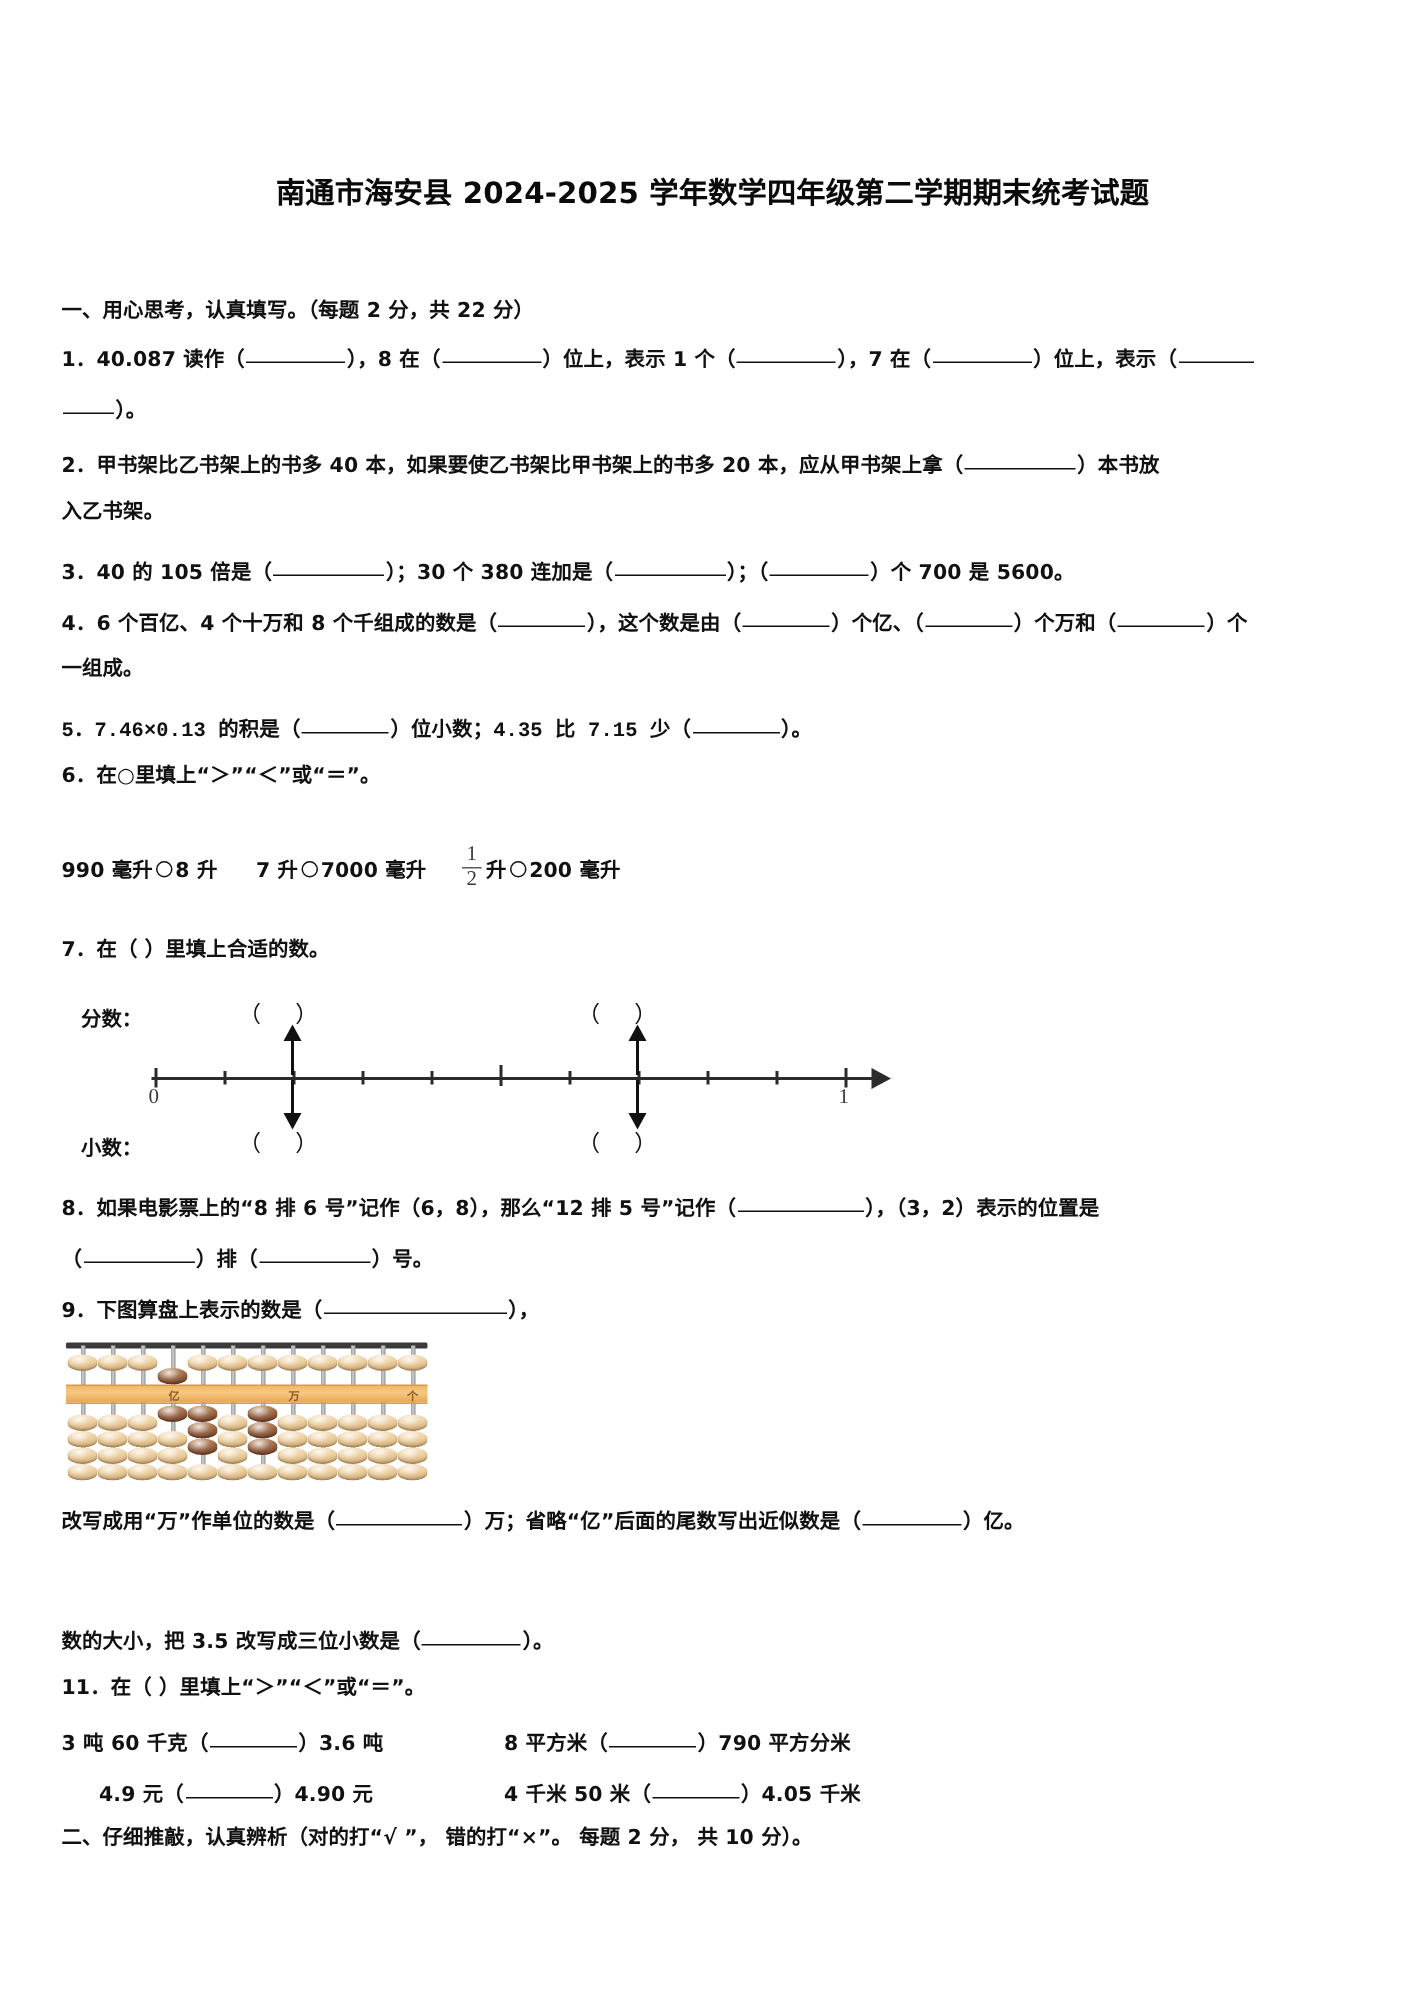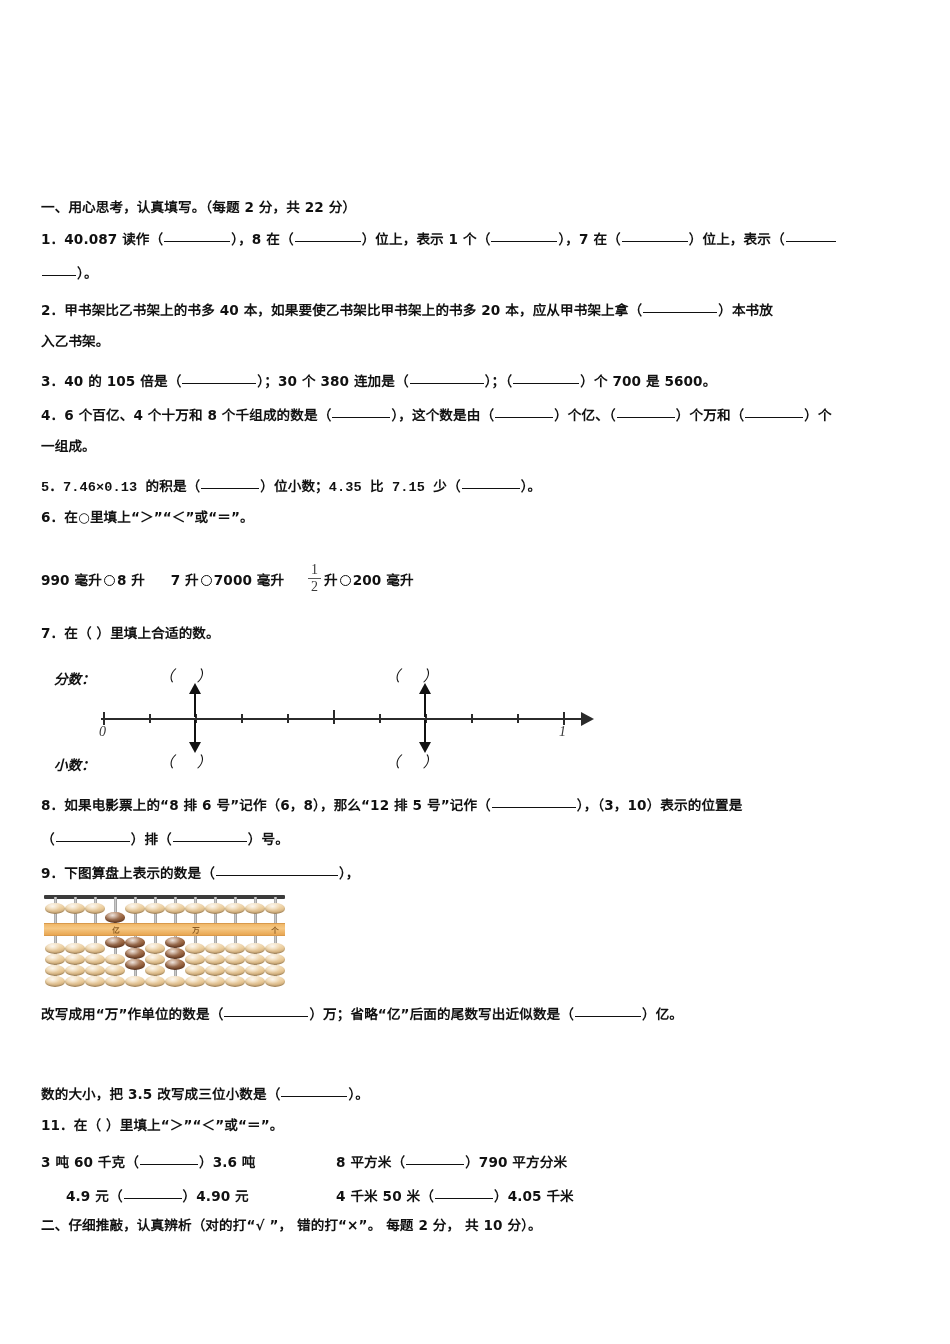--- a/index.html
+++ b/index.html
@@ -96,21 +96,20 @@
   }
   .frac .den { display: block; padding-top: 1px; }
 
   
   .numline-fig {
     position: absolute;
     left: 46px;
     top: 650px;
     width: 560px;
     height: 128px;
-    font-style: italic;
   }
   .nl-label {
     position: absolute;
     font-family: "DejaVu Sans", "Liberation Sans", sans-serif;
     font-size: 13.6px;
     font-weight: 700;
     color: #111;
     white-space: nowrap;
   }
   .nl-paren {
@@ -243,20 +242,21 @@
 
   
   .cmp-left  { position: absolute; }
   .cmp-right { position: absolute; }
 </style>
 </head>
 <body>
 
 <div class="page">
 
+  <div class="doc-title">南通市海安县 2024-2025 学年数学四年级第二学期期末统考试题</div>
 
   <div class="blk" style="left:41px; top:200px;">一、用心思考，认真填写。（每题 2 分，共 22 分）</div>
 
   <div class="blk" style="left:41px; top:229px;">
     <span>1．</span><span>40.087 读作（</span><span class="bl b8"></span><span>），8 在（</span><span class="bl b8"></span><span>）位上，表示 1 个（</span><span class="bl b8"></span><span>），7 在（</span><span class="bl b8"></span><span>）位上，表示（</span><span class="bl b6"></span>
   </div>
   <div class="blk" style="left:41px; top:263px;">
     <span class="bl b4"></span><span>）。</span>
   </div>
 
@@ -329,21 +329,21 @@
     <div class="nl-dnhead" style="left:143px;"></div>
 
     <div class="nl-up" style="left:378px;"></div>
     <div class="nl-uphead" style="left:373px;"></div>
     <div class="nl-dash" style="left:378px;"></div>
     <div class="nl-dn" style="left:378px;"></div>
     <div class="nl-dnhead" style="left:373px;"></div>
   </div>
 
   <div class="blk" style="left:41px; top:795px;">
-    <span>8．</span><span>如果电影票上的“8 排 6 号”记作（6，8），那么“12 排 5 号”记作（</span><span class="bl b10"></span><span>），（3，10）表示的位置是</span>
+    <span>8．</span><span>如果电影票上的“8 排 6 号”记作（6，8），那么“12 排 5 号”记作（</span><span class="bl b10"></span><span>），（3，2）表示的位置是</span>
   </div>
   <div class="blk" style="left:41px; top:829px;">
     <span>（</span><span class="bl b9"></span><span>）排（</span><span class="bl b9"></span><span>）号。</span>
   </div>
 
   <div class="blk" style="left:41px; top:863px;">
     <span>9．</span><span>下图算盘上表示的数是（</span><span class="bl b14"></span><span>），</span>
   </div>
 
   <div class="abacus">

